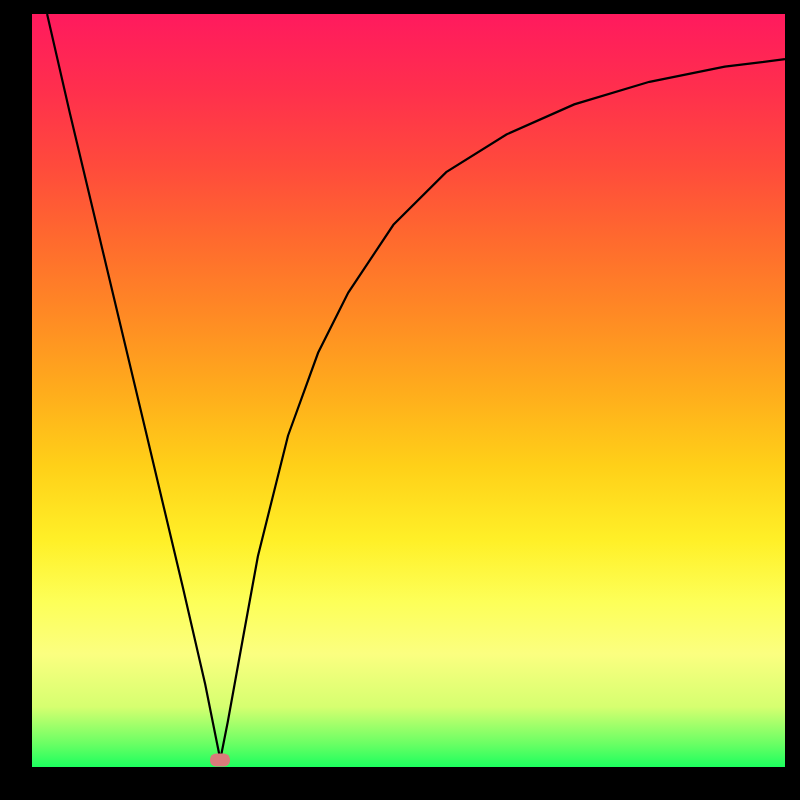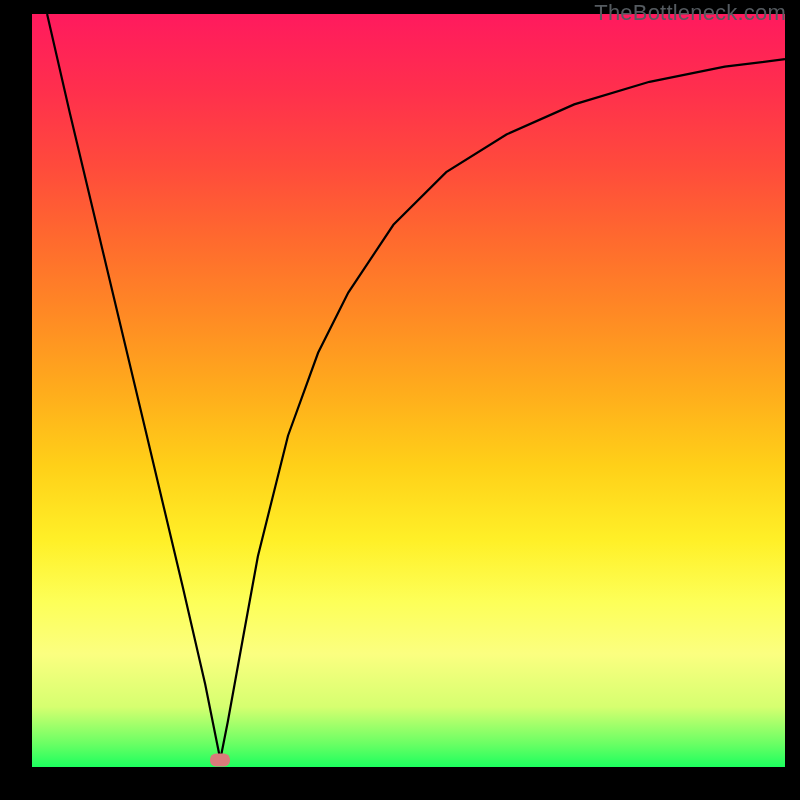--- a/index.html
+++ b/index.html
@@ -74,15 +74,14 @@
   <div class="plot">
 
     <svg class="curve" viewBox="0 0 753 753" preserveAspectRatio="none">
       <path id="curve-path" d="M15.1 0.0 L37.6 97.9 L75.3 256.0 L113.0 414.1 L150.6 572.3 L173.2 670.2 L180.7 707.8 L188.3 745.5 L195.8 707.8 L210.8 625.0 L225.9 542.2 L256.0 421.7 L286.1 338.8 L316.3 278.6 L361.4 210.8 L414.2 158.1 L474.4 120.5 L542.2 90.4 L617.5 67.8 L692.8 52.7 L753.0 45.2" fill="none" stroke="#000" stroke-width="2.2"></path>
     </svg>
 
     <div class="marker" id="marker" style="left: 188.3px; top: 745.5px;"></div>
 
   </div>
 
-  <div class="watermark">TheBottleneck.com</div>
 
 </div>
 
 </body></html>

